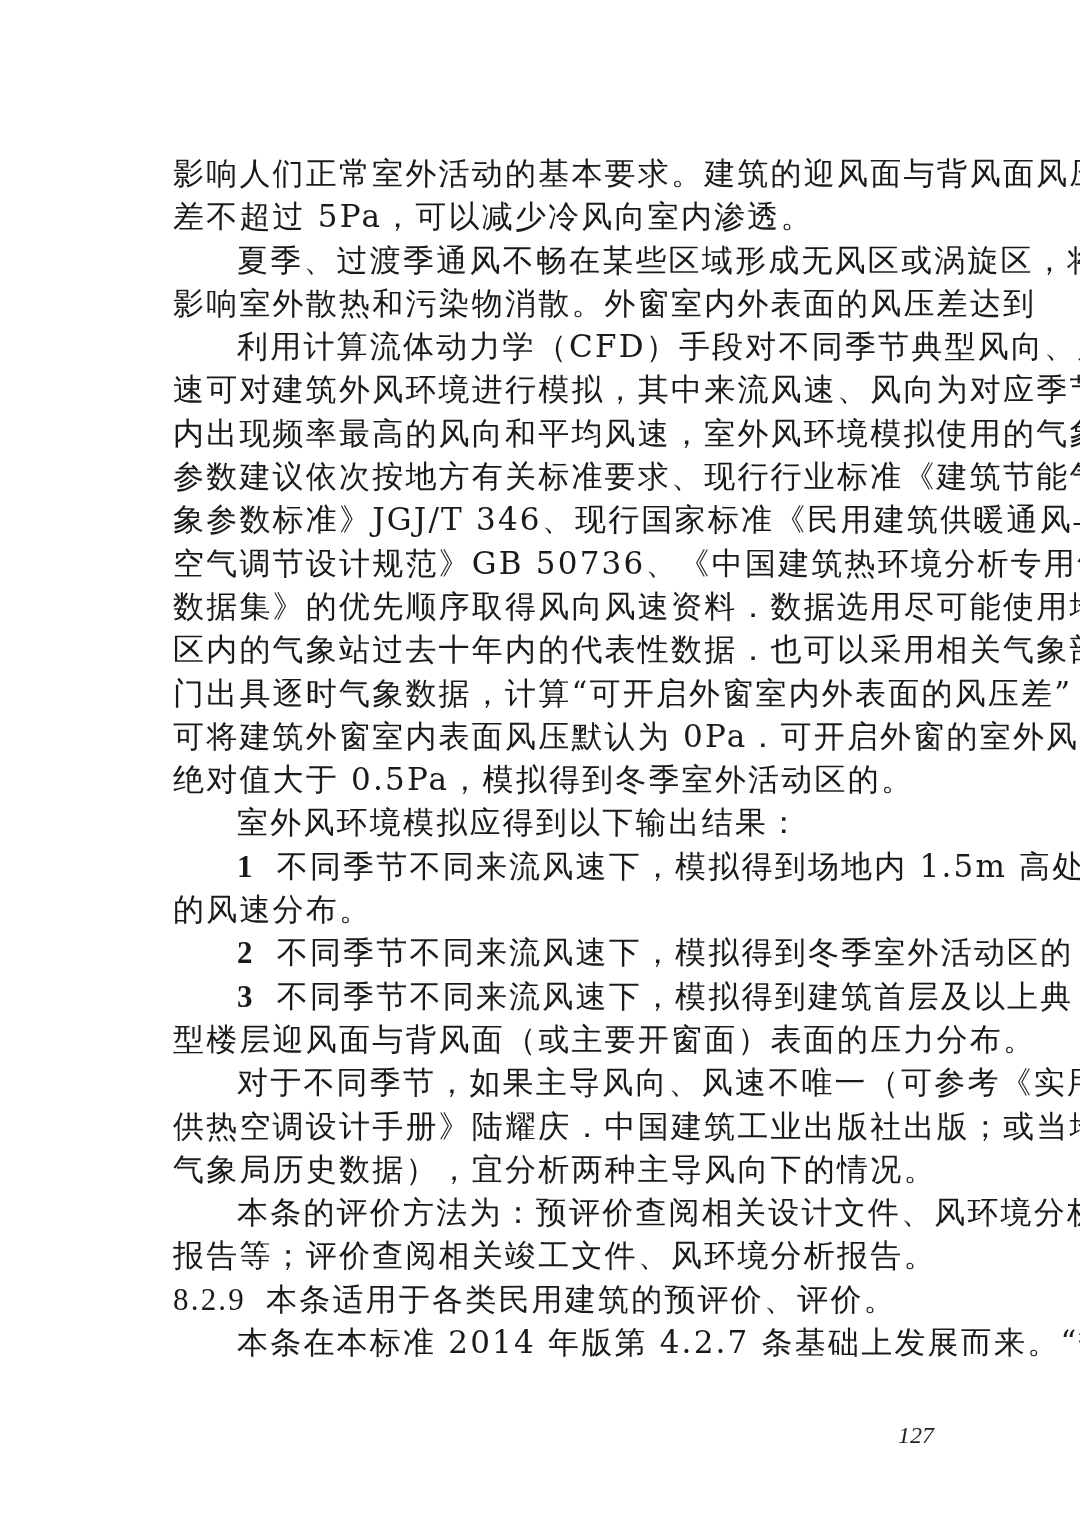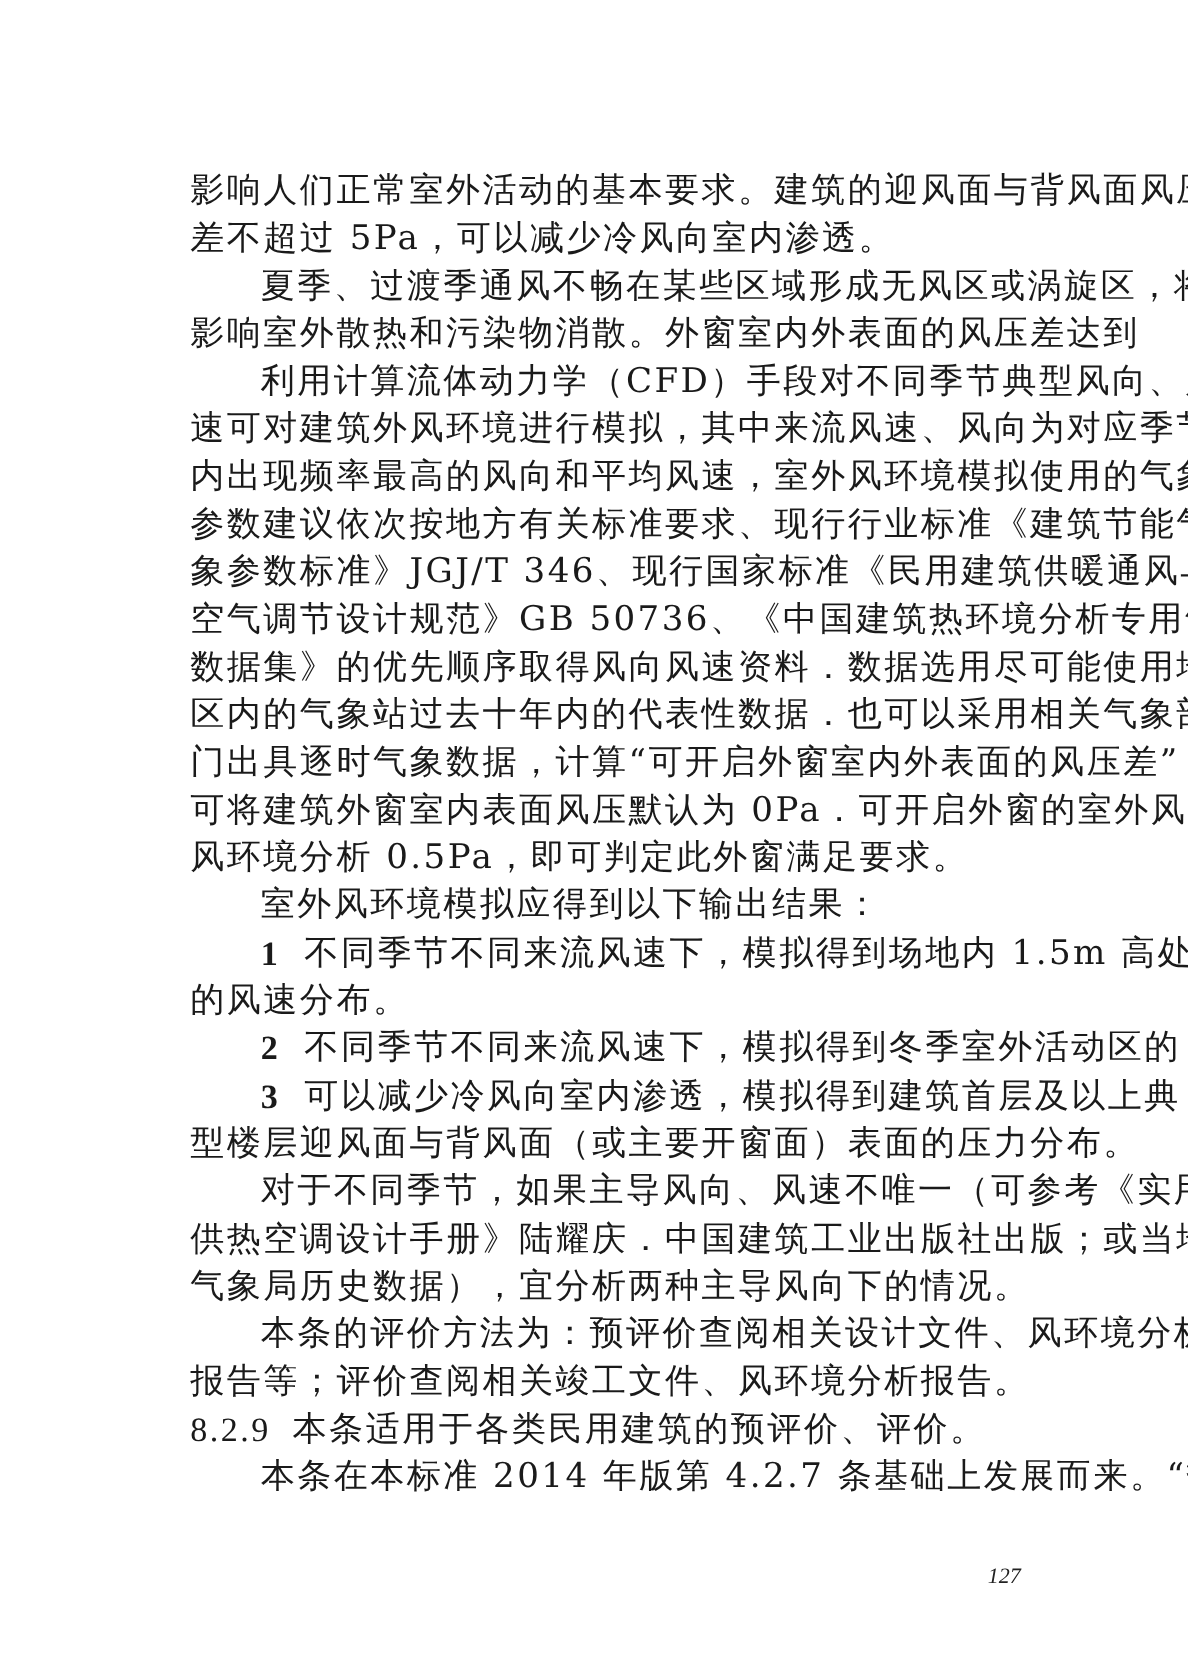--- a/index.html
+++ b/index.html
@@ -46,21 +46,21 @@
     font-family: "Liberation Serif", serif;
     font-weight: normal;
     margin-right: 20px;
   }
   .page-number {
     position: absolute;
     left: 898px;
     top: 1422px;
     font-family: "Liberation Serif", serif;
     font-style: italic;
-    font-size: 20px;
+    font-size: 24px;
     color: #222;
   }
 </style>
 </head>
 <body>
 
 <div class="page">
 
   <div class="line">影响人们正常室外活动的基本要求。建筑的迎风面与背风面风压</div>
   <div class="line last">差不超过 5Pa，可以减少冷风向室内渗透。</div>
@@ -71,38 +71,38 @@
   <div class="line indent">利用计算流体动力学（CFD）手段对不同季节典型风向、风</div>
   <div class="line">速可对建筑外风环境进行模拟，其中来流风速、风向为对应季节</div>
   <div class="line">内出现频率最高的风向和平均风速，室外风环境模拟使用的气象</div>
   <div class="line">参数建议依次按地方有关标准要求、现行行业标准《建筑节能气</div>
   <div class="line">象参数标准》JGJ/T 346、现行国家标准《民用建筑供暖通风与</div>
   <div class="line">空气调节设计规范》GB 50736、《中国建筑热环境分析专用气象</div>
   <div class="line">数据集》的优先顺序取得风向风速资料．数据选用尽可能使用地</div>
   <div class="line">区内的气象站过去十年内的代表性数据．也可以采用相关气象部</div>
   <div class="line">门出具逐时气象数据，计算“可开启外窗室内外表面的风压差”</div>
   <div class="line">可将建筑外窗室内表面风压默认为 0Pa．可开启外窗的室外风压</div>
-  <div class="line last">风环境分析 0.5Pa，即可判定此外窗满足要求。</div>
+  <div class="line last">绝对值大于 0.5Pa，模拟得到冬季室外活动区的。</div>
 
   <div class="line indent last">室外风环境模拟应得到以下输出结果：</div>
 
   <div class="line indent">
     <span class="num">1</span>
       <span class="seg" style="flex:1;display:flex;justify-content:space-between;">不同季节不同来流风速下，模拟得到场地内 1.5m 高处</span>
   </div>
   <div class="line last">的风速分布。</div>
 
   <div class="line indent">
     <span class="num">2</span>
       <span class="seg">不同季节不同来流风速下，模拟得到冬季室外活动区的</span>
   </div>
 
   <div class="line indent">
     <span class="num">3</span>
-      <span class="seg">可以减少冷风向室内渗透，模拟得到建筑首层及以上典</span>
+      <span class="seg">不同季节不同来流风速下，模拟得到建筑首层及以上典</span>
   </div>
   <div class="line last">型楼层迎风面与背风面（或主要开窗面）表面的压力分布。</div>
 
   <div class="line indent">对于不同季节，如果主导风向、风速不唯一（可参考《实用</div>
   <div class="line">供热空调设计手册》陆耀庆．中国建筑工业出版社出版；或当地</div>
   <div class="line last">气象局历史数据），宜分析两种主导风向下的情况。</div>
 
   <div class="line indent">本条的评价方法为：预评价查阅相关设计文件、风环境分析</div>
   <div class="line last">报告等；评价查阅相关竣工文件、风环境分析报告。</div>
 

